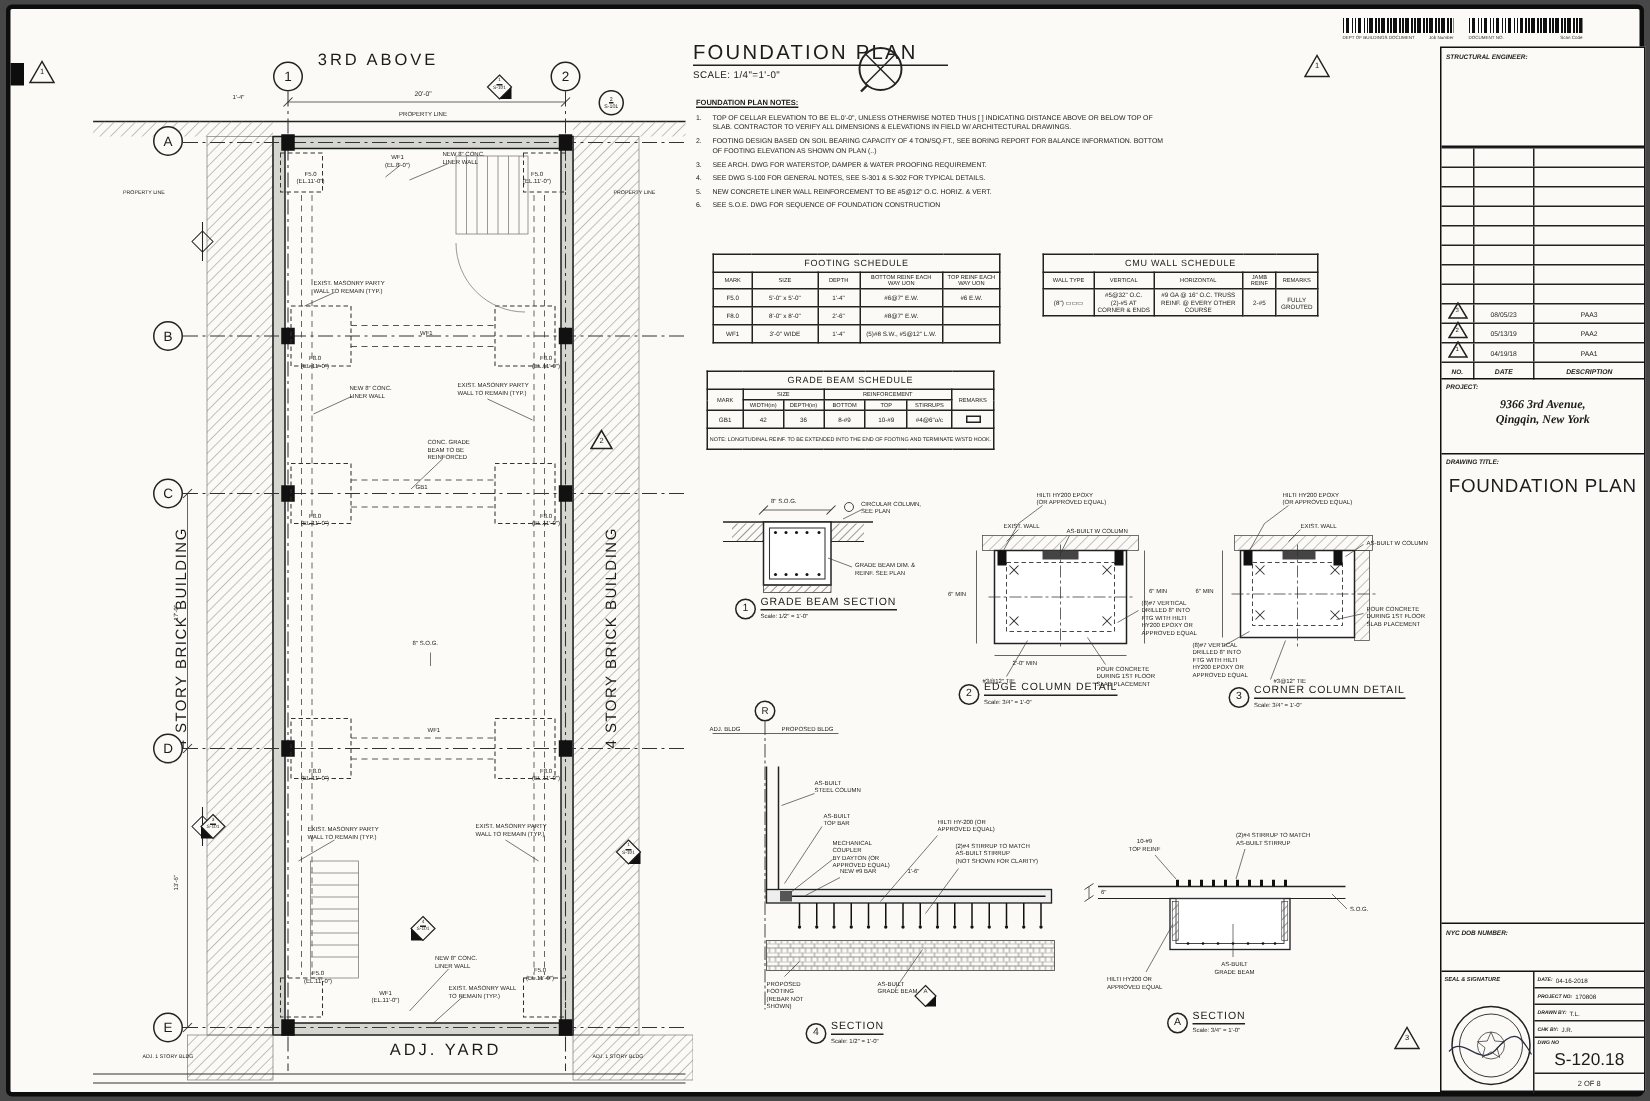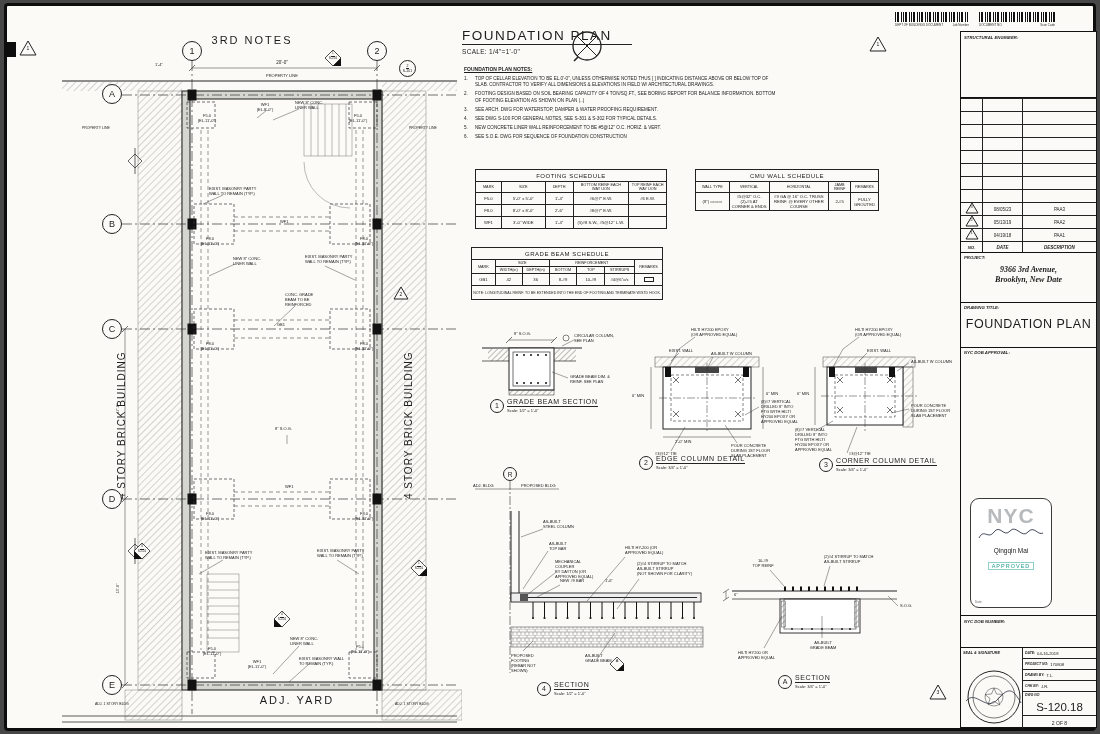--- a/index.html
+++ b/index.html
@@ -242,21 +242,21 @@
     <div class="dmark" style="left:97px;top:531px"><span class="t">3</span><br><span>S-101</span></div>
     <div class="dmark" style="left:374px;top:548px"><span class="t">1</span><br><span>S-101</span></div>
     <div class="dmark" style="left:237px;top:599px"><span class="t">4</span><br><span>S-101</span></div>
 
     <div class="tri" style="left:356px;top:272px">
       <svg width="16" height="14">
           <polygon points="8,1 1,13 15,13"></polygon>
         </svg><span>2</span>
     </div>
 
-    <div class="ann" style="left:150px;top:20px;width:130px;font-size:11px;letter-spacing:2px;text-align:center">3RD NOTES</div>
+    <div class="ann" style="left:150px;top:20px;width:130px;font-size:11px;letter-spacing:2px;text-align:center">3RD ABOVE</div>
     <div class="ann ctr" style="left:215px;top:59px;width:60px">PROPERTY LINE</div>
     <div class="ann" style="left:45px;top:112px;width:44px;font-size:3.5px">PROPERTY LINE</div>
     <div class="ann" style="left:372px;top:112px;width:44px;font-size:3.5px">PROPERTY LINE</div>
     <div class="ann ctr" style="left:225px;top:46px;width:40px;font-size:4.5px">20'-0"</div>
     <div class="ann" style="left:118px;top:48px">1'-4"</div>
     <div class="ann ctr" style="left:213px;top:88px;width:30px">WF1
 (EL.8'-0")</div>
     <div class="ann" style="left:258px;top:86px;width:36px">NEW 8" CONC.
 LINER WALL</div>
     <div class="ann ctr" style="left:155px;top:99px;width:30px">F5.0
@@ -886,41 +886,29 @@
         <div class="c1" style="font-size:4.3px">NO.</div>
         <div class="c2" style="font-style:italic">DATE</div>
         <div class="c3" style="font-style:italic">DESCRIPTION</div>
       </div>
     </div>
 
     <div class="tb-sec" style="top:220px;height:50px">
       <div class="tlabel" style="left:3px;top:2px">PROJECT:</div>
       <div class="addr" style="margin-top:12px">
         <div>9366 3rd Avenue,</div>
-        <div>Brooklyn, New Date</div>
+        <div>Qingqin, New York</div>
       </div>
     </div>
 
     <div class="tb-sec" style="top:270px;height:45px">
       <div class="tlabel" style="left:3px;top:2px">DRAWING TITLE:</div>
       <div class="tb-big" style="margin-top:14px">FOUNDATION PLAN</div>
     </div>
 
-    <div class="tb-sec" style="top:315px;height:268px">
-      <div class="tlabel" style="left:3px;top:2px">NYC DOB APPROVAL:</div>
-      <div class="stamp" style="left:9px;top:150px;width:82px;height:110px">
-        <div class="nyc">NYC</div>
-        <svg width="70" height="16">
-          <path d="M3,12 C8,2 12,14 18,6 S28,12 34,5 S46,13 52,6 S62,10 67,7" fill="none" stroke="#2a2f45" stroke-width="0.9"></path>
-        </svg>
-        <div class="nm">Qingqin Mai</div>
-        <div class="ap">APPROVED</div>
-        <div class="dt">Date:</div>
-      </div>
-    </div>
 
     <div class="tb-sec" style="top:583px;height:32px">
       <div class="tlabel" style="left:3px;top:3px">NYC DOB NUMBER:</div>
     </div>
 
     <div class="tb-sec" style="top:615px;height:82px;display:flex">
       <div style="width:62px;position:relative;border-right:.8px solid #222">
         <div class="tlabel" style="left:2px;top:3px;font-size:3.8px">SEAL &amp; SIGNATURE</div>
         <svg class="abs" style="left:3px;top:13px" width="58" height="66">
           <circle cx="30" cy="36" r="26" fill="none" stroke="#222" stroke-width="1"></circle>

